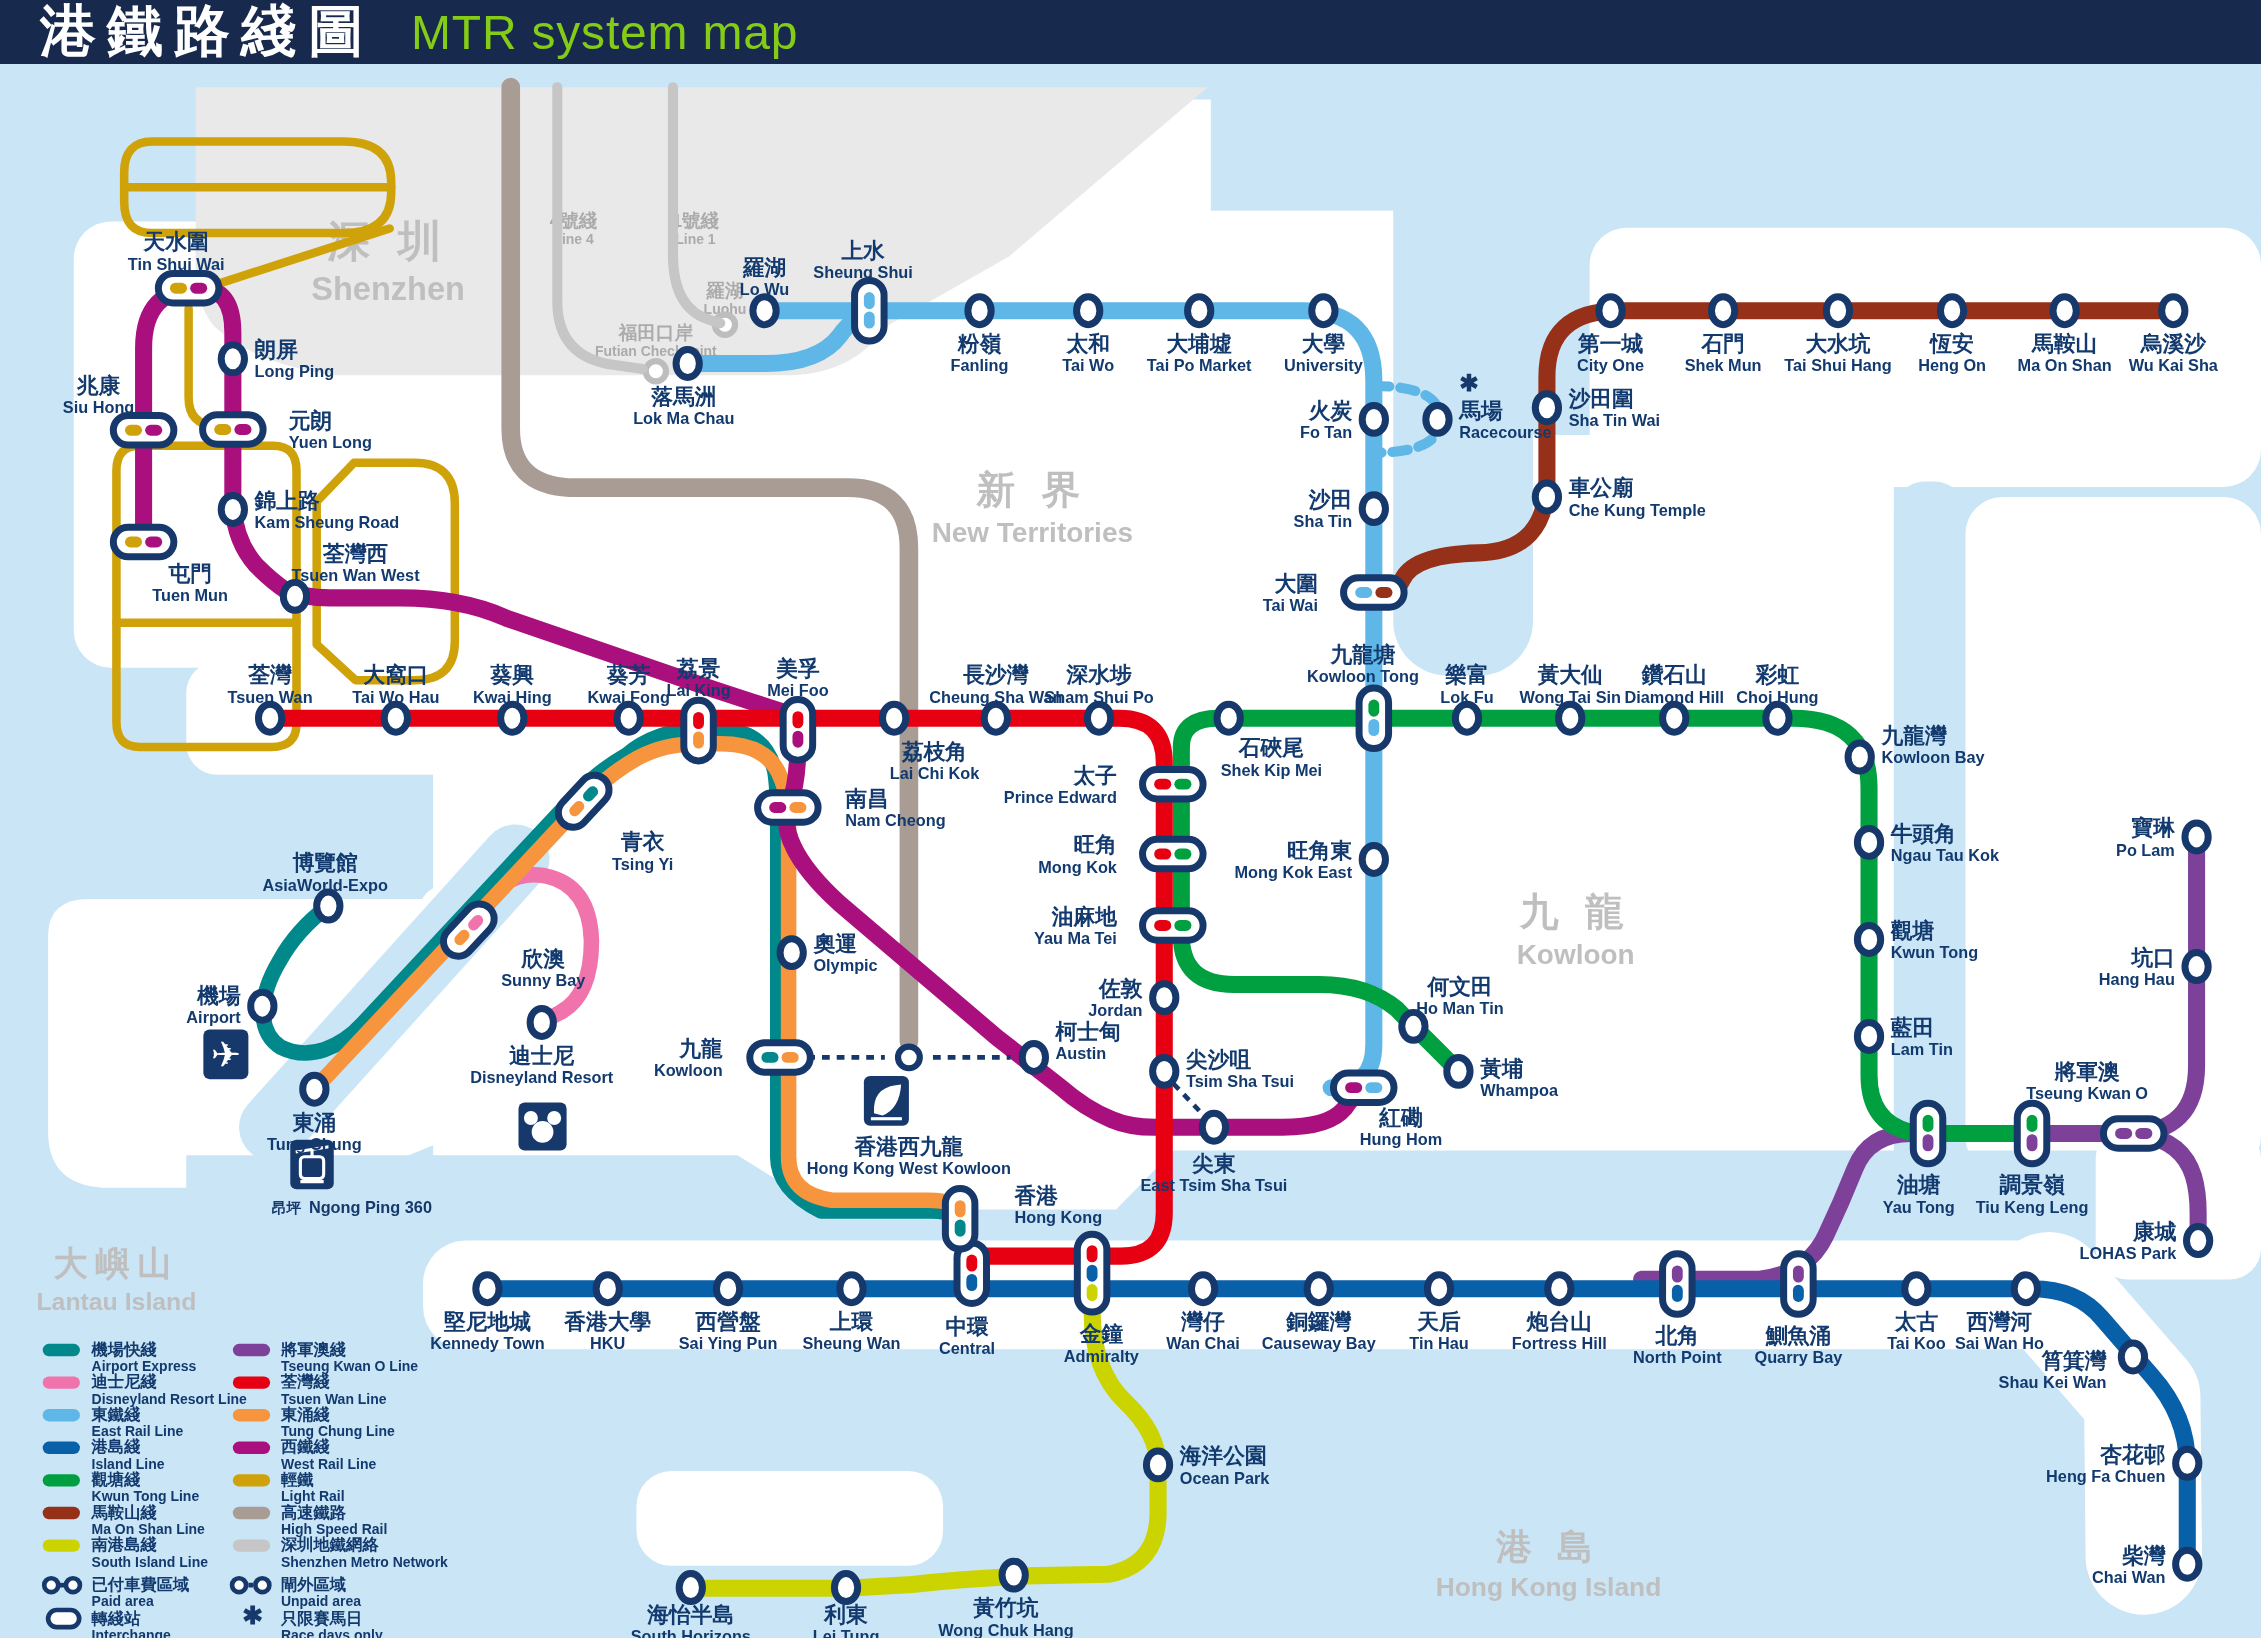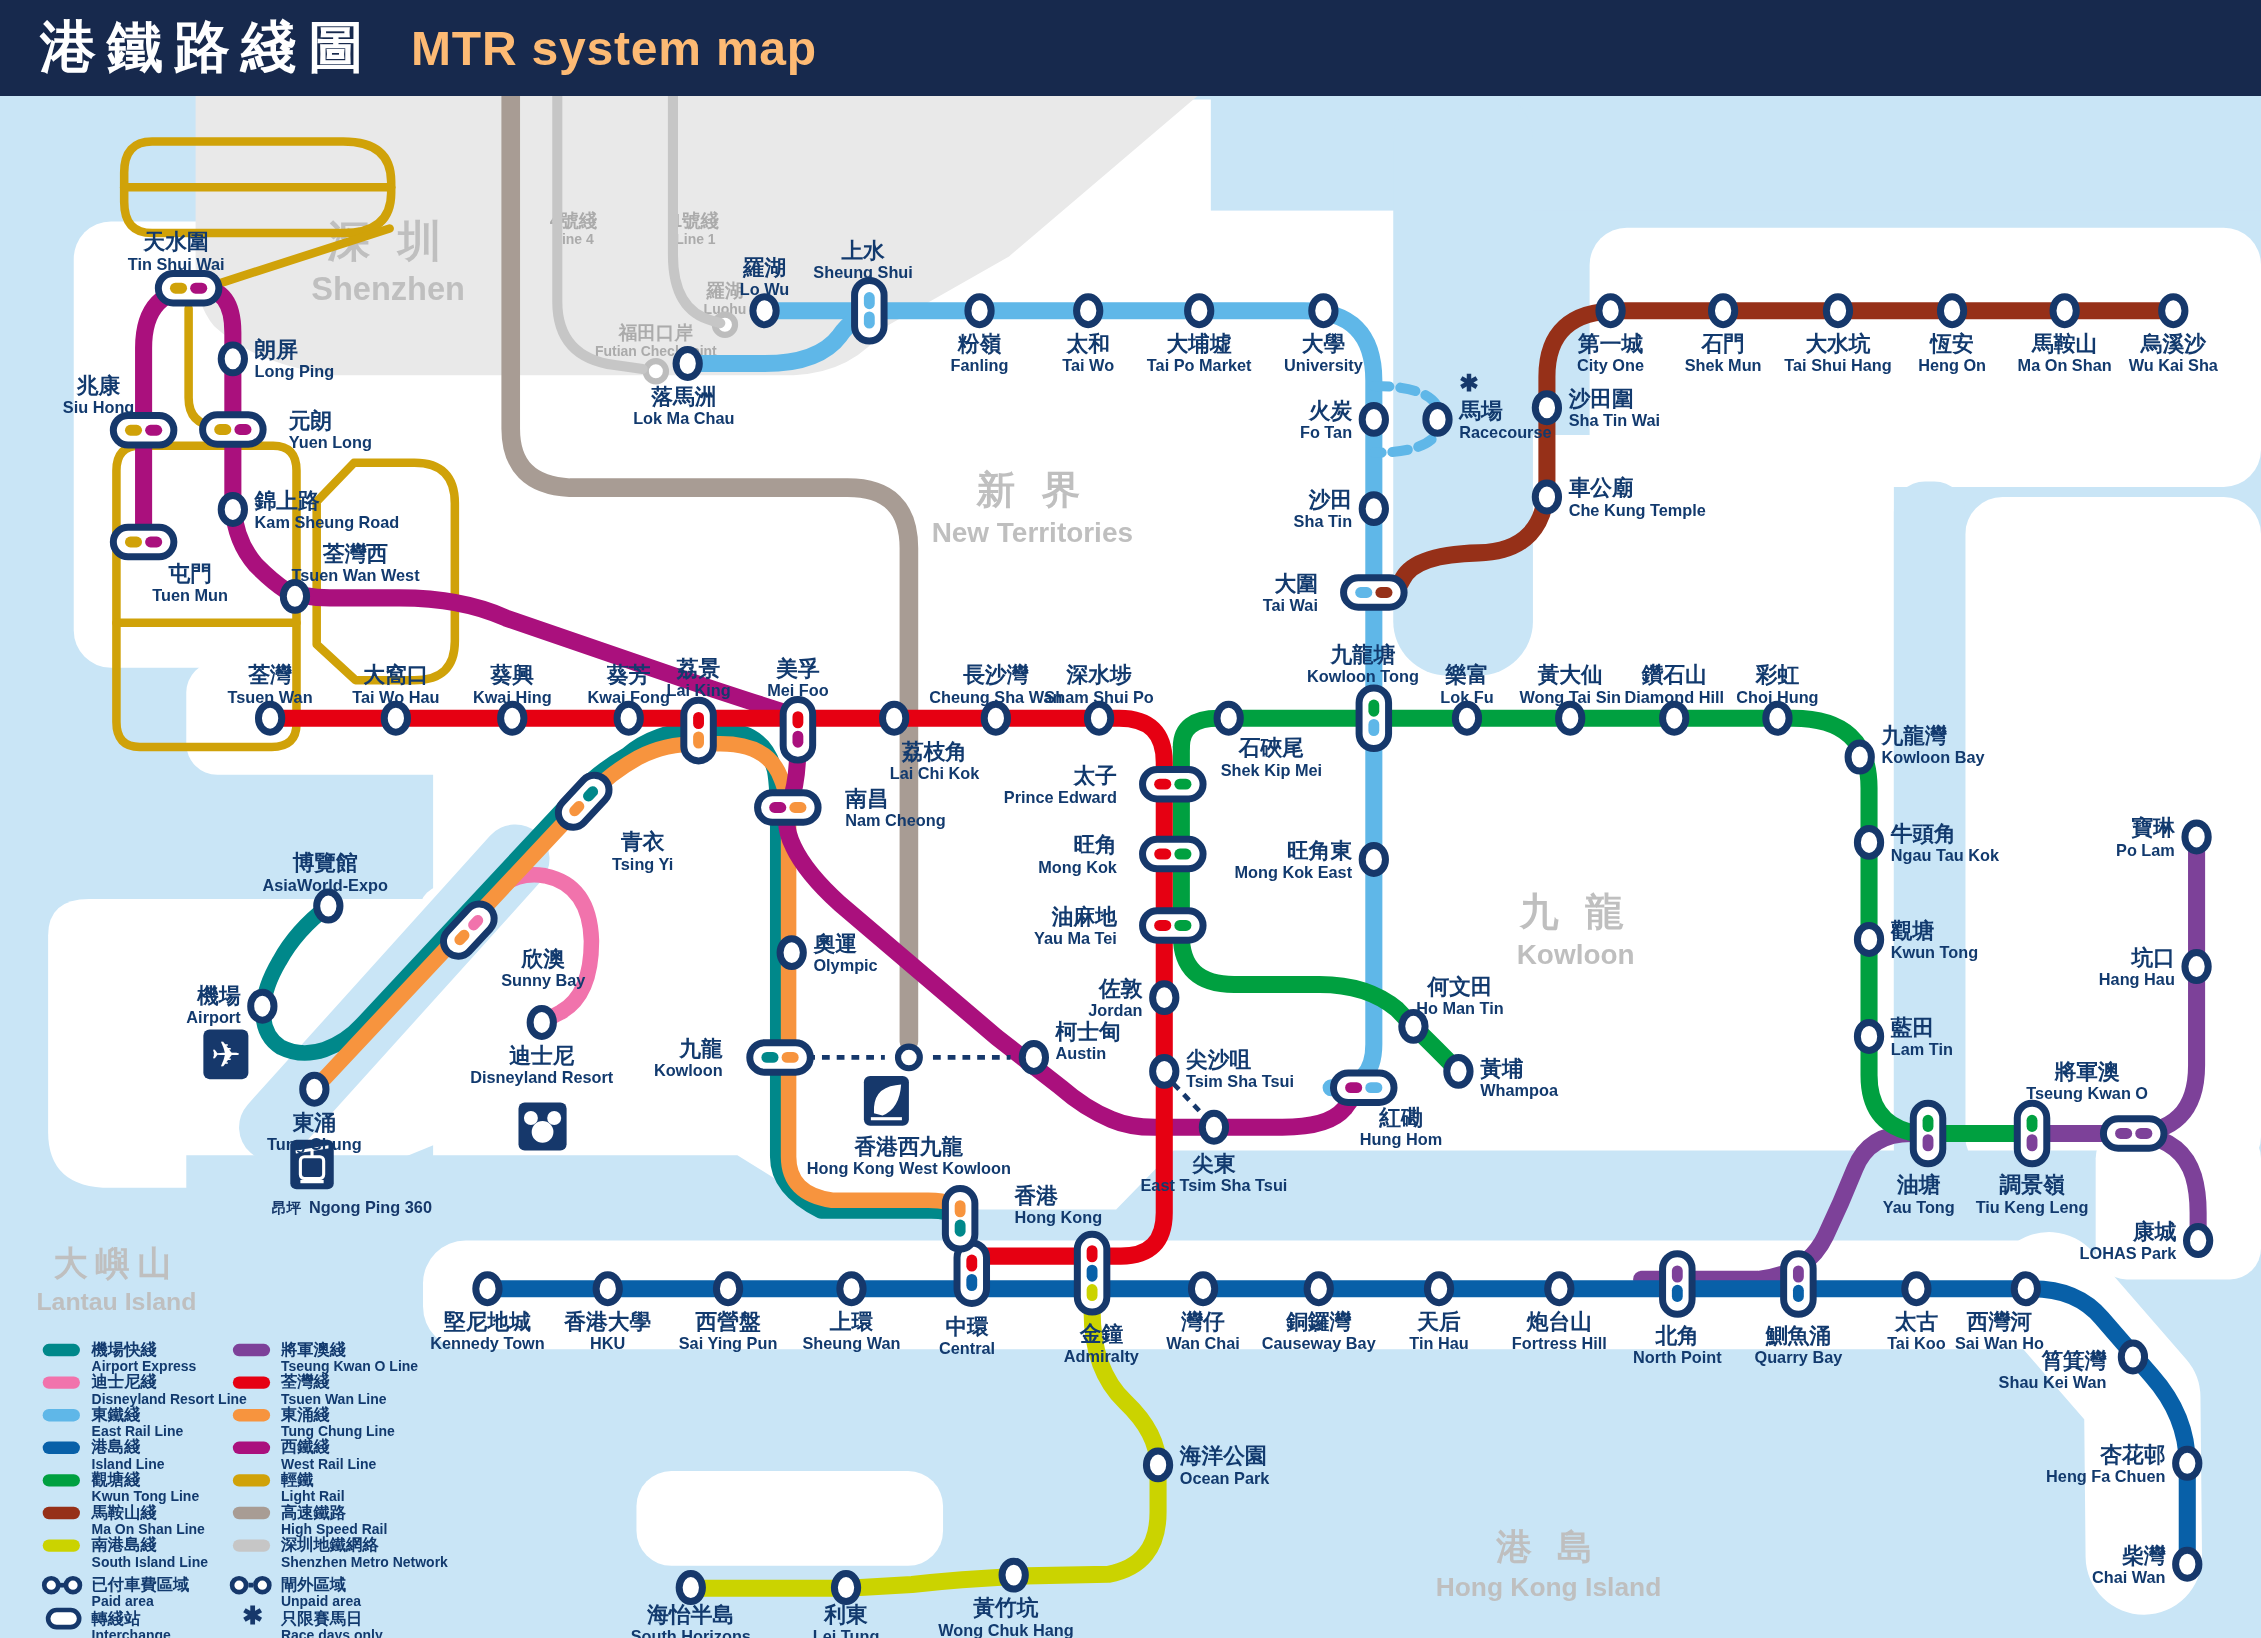--- a/index.html
+++ b/index.html
@@ -1,19 +1,19 @@
 <!DOCTYPE html>
 <html style="font-size:12.4px"><head>
 <meta charset="utf-8">
 <style>
   html,body{margin:0;padding:0;background:#9db6c6;}
   .stage{position:relative;width:2261px;height:1639px;background:#C9E5F6;font-family:"Liberation Sans",sans-serif;overflow:hidden;}
-  .titlebar{position:absolute;left:0;top:0;width:2261px;height:96px;background:#17294D;display:flex;align-items:center;z-index:5;}
+  .titlebar{position:absolute;left:0;top:0;width:2261px;height:64px;background:#17294D;display:flex;align-items:center;z-index:5;}
   .title-zh{color:#fff;font-family:"Liberation Serif",serif;font-weight:700;font-size:56px;margin-left:40px;letter-spacing:11px;}
-  .title-en{color:#fdba74;font-family:"Liberation Sans",sans-serif;font-weight:700;font-size:48px;margin-left:36px;letter-spacing:0.8px;}
+  .title-en{color:#84cc16;font-family:"Liberation Sans",sans-serif;font-weight:400;font-size:48px;margin-left:36px;letter-spacing:0.8px;}
   svg{position:absolute;left:0;top:0;}
   text{font-family:"Liberation Sans",sans-serif;}
   .st-zh{font-size:28px;font-weight:700;fill:#123A6E;}
   .st-en{font-size:21px;font-weight:700;fill:#123A6E;}
   .rg-zh{font-weight:700;fill:#BFBFBF;letter-spacing:10px;}
   .rg-en{font-weight:700;fill:#BFBFBF;}
   .sz-zh{font-size:24px;font-weight:700;fill:#ABABAB;}
   .sz-en{font-size:18px;font-weight:700;fill:#ABABAB;}
   .lg-zh{font-size:21px;font-weight:700;fill:#123A6E;}
   .lg-en{font-size:18px;font-weight:700;fill:#123A6E;}

